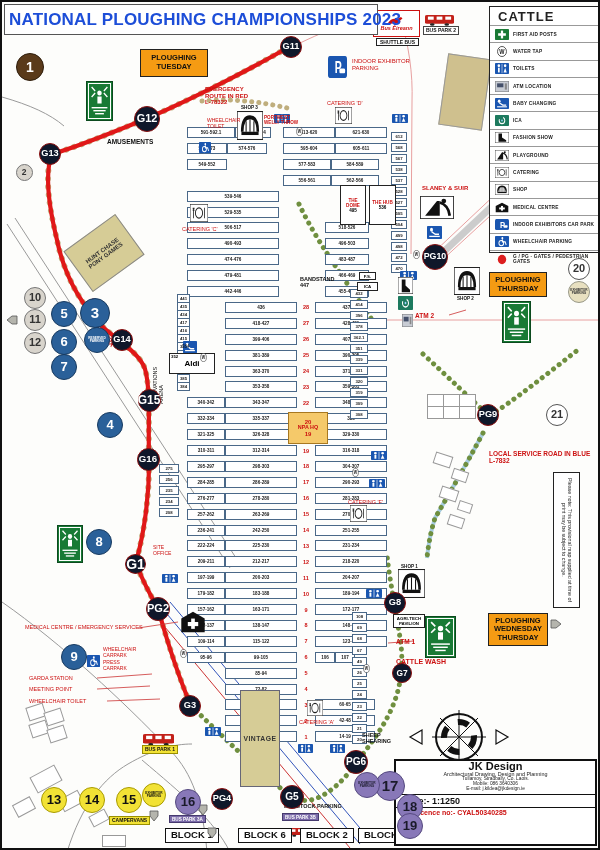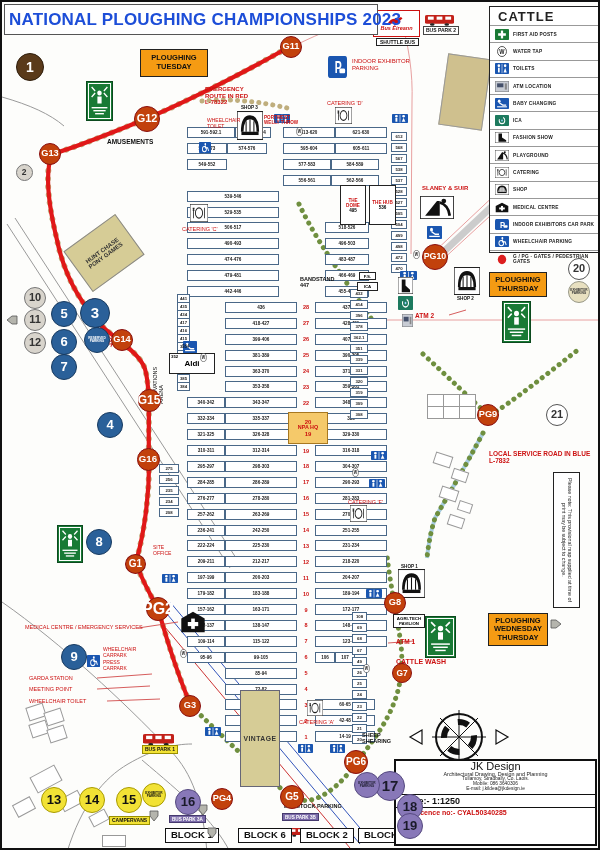--- a/index.html
+++ b/index.html
@@ -9,21 +9,21 @@
   .lbl{position:absolute;white-space:pre-line;line-height:1.12;color:#111;}
   .cell{box-sizing:border-box;height:11px;background:#fff;border:0.8px solid #4a6888;
         font-size:4.6px;font-weight:bold;color:#222;display:flex;align-items:center;justify-content:center;overflow:hidden;}
   .ghost{background:none;border:none;}
   .road{background:none;border:none;color:#cc1111;font-size:5.5px;}
   .grow{position:absolute;display:flex;width:100%;align-items:flex-start;}
   .strip{box-sizing:border-box;background:#fff;border:0.7px solid #4a6888;font-size:4.3px;font-weight:bold;
          color:#222;text-align:center;line-height:8px;height:9px;}
   .circ{position:absolute;border-radius:50%;display:flex;align-items:center;justify-content:center;
         text-align:center;font-weight:bold;white-space:pre-line;line-height:1.02;box-sizing:border-box;}
-  .gate{background:#c2410c;border:1px solid #8a0f0f;color:#fff;}
+  .gate{background:#0f172a;border:1px solid #8a0f0f;color:#fff;}
   .obox{position:absolute;background:#f59b13;border:1.4px solid #222;color:#111;font-weight:bold;
         display:flex;align-items:center;justify-content:center;text-align:center;white-space:pre-line;
         font-size:7.5px;line-height:1.15;box-sizing:border-box;}
   .boxwhite{background:#fff;border:1px solid #444;padding:0.5px 2px;}
   .boxyellow{background:#f2e235;border:1px solid #998f00;padding:0.5px 2px;}
   .boxpurple{background:#7a6aa8;border:1px solid #463a6e;padding:0.5px 2px;}
   .boxblock{background:#fff;border:1.6px solid #111;padding:1px 5px;}
   .legend-row{display:flex;align-items:center;gap:4px;height:16.3px;border-top:0.8px solid #999;padding-left:4px;}
   .legend-row .ic{width:15px;height:12px;flex:0 0 15px;display:flex;align-items:center;justify-content:center;}
   .legend-row .tx{font-size:4.8px;font-weight:bold;color:#222;letter-spacing:0.2px;}
@@ -746,22 +746,22 @@
 THURSDAY</div>
       <div class="obox" style="position: absolute; left: 486px; top: 611px; width: 60px; height: 33px;">PLOUGHING
 WEDNESDAY
 THURSDAY</div>
       <div class="circ gate" style="position: absolute; left: 278px; top: 34px; width: 22px; height: 22px; font-size: 9.24px; z-index: 6;">G11</div>
       <div class="circ gate" style="position: absolute; left: 132px; top: 104px; width: 26px; height: 26px; font-size: 10.92px; z-index: 6;">G12</div>
       <div class="circ gate" style="position: absolute; left: 37px; top: 141px; width: 22px; height: 22px; font-size: 9.24px; z-index: 6;">G13</div>
       <div class="circ gate" style="position: absolute; left: 109px; top: 327px; width: 22px; height: 22px; font-size: 9.24px; z-index: 6;">G14</div>
       <div class="circ gate" style="position: absolute; left: 135.5px; top: 386.5px; width: 23px; height: 23px; font-size: 12px; z-index: 6;">G15</div>
       <div class="circ gate" style="position: absolute; left: 134.5px; top: 445.5px; width: 23px; height: 23px; font-size: 9.66px; z-index: 6;">G16</div>
-      <div class="circ gate" style="position: absolute; left: 123px; top: 552px; width: 21px; height: 20px; font-size: 10px; z-index: 6;">G1</div>
-      <div class="circ gate" style="position: absolute; left: 144px; top: 595px; width: 24px; height: 24px; font-size: 16px; z-index: 6;">PG2</div>
+      <div class="circ gate" style="position: absolute; left: 123px; top: 552px; width: 21px; height: 20px; font-size: 14px; z-index: 6;">G1</div>
+      <div class="circ gate" style="position: absolute; left: 144px; top: 595px; width: 24px; height: 24px; font-size: 11px; z-index: 6;">PG2</div>
       <div class="circ gate" style="position: absolute; left: 177px; top: 693px; width: 22px; height: 22px; font-size: 9.24px; z-index: 6;">G3</div>
       <div class="circ gate" style="position: absolute; left: 278px; top: 783px; width: 24px; height: 24px; font-size: 10.08px; z-index: 6;">G5</div>
       <div class="circ gate" style="position: absolute; left: 209px; top: 786px; width: 22px; height: 22px; font-size: 9.24px; z-index: 6;">PG4</div>
       <div class="circ gate" style="position: absolute; left: 342px; top: 748px; width: 24px; height: 24px; font-size: 10.08px; z-index: 6;">PG6</div>
       <div class="circ gate" style="position: absolute; left: 390px; top: 661px; width: 20px; height: 20px; font-size: 8.4px; z-index: 6;">G7</div>
       <div class="circ gate" style="position: absolute; left: 382px; top: 590px; width: 22px; height: 22px; font-size: 9.24px; z-index: 6;">G8</div>
       <div class="circ gate" style="position: absolute; left: 475px; top: 402px; width: 22px; height: 22px; font-size: 9.24px; z-index: 6;">PG9</div>
       <div class="circ gate" style="position: absolute; left: 420px; top: 242px; width: 26px; height: 26px; font-size: 8.84px; z-index: 6;">PG10</div>
       <div class="circ" style="position: absolute; left: 14px; top: 51px; width: 28px; height: 28px; background: rgb(90, 58, 26); border: 1.6px solid rgb(46, 29, 12); color: rgb(255, 255, 255); font-size: 14px; z-index: 5;">1</div>
       <div class="circ" style="position: absolute; left: 13.5px; top: 161.5px; width: 17px; height: 17px; background: rgb(216, 212, 204); border: 1.6px solid rgb(119, 119, 119); color: rgb(51, 51, 51); font-size: 8.5px; z-index: 5;">2</div>
@@ -963,21 +963,21 @@
               <circle cx="10" cy="7" r="6" fill="#dd1f1f"></circle>
             </svg>
           </span>
           <span class="tx">G / PG - GATES / PEDESTRIAN GATES</span>
         </div>
       </div>
   </div>
 
   <div class="abs" style="left:392px;top:757px;width:203px;height:87px;background:#fff;border:2px solid #111;box-sizing:border-box;">
     <div style="text-align:center;line-height:1;">
-      <div style="font-size:11px;font-weight:normal;color:#111;">JK Design</div>
+      <div style="font-size:11px;font-weight:bold;color:#111;">JK Design</div>
       <div class="tb-line" style="font-size:5.4px;">Architectural Drawing, Design and Planning</div>
       <div class="tb-line" style="font-size:4.8px;">Tullamoy, Stradbally, Co. Laois.</div>
       <div class="tb-line" style="font-size:4.8px;">Mobile: 086 3640306</div>
       <div class="tb-line" style="font-size:4.8px;">E-mail: j.kildea@jkdesign.ie</div>
     </div>
     <div style="border-top:1.6px solid #111;margin-top:2px;padding:1px 4px;font-size:9px;font-weight:bold;color:#111;">Scale:- 1:1250</div>
     <div style="border-top:1.6px solid #111;padding:1px 4px;font-size:7px;font-weight:bold;color:#cc1111;">OSI Licence no:- CYAL50340285</div>
   </div>
 
 </div>

